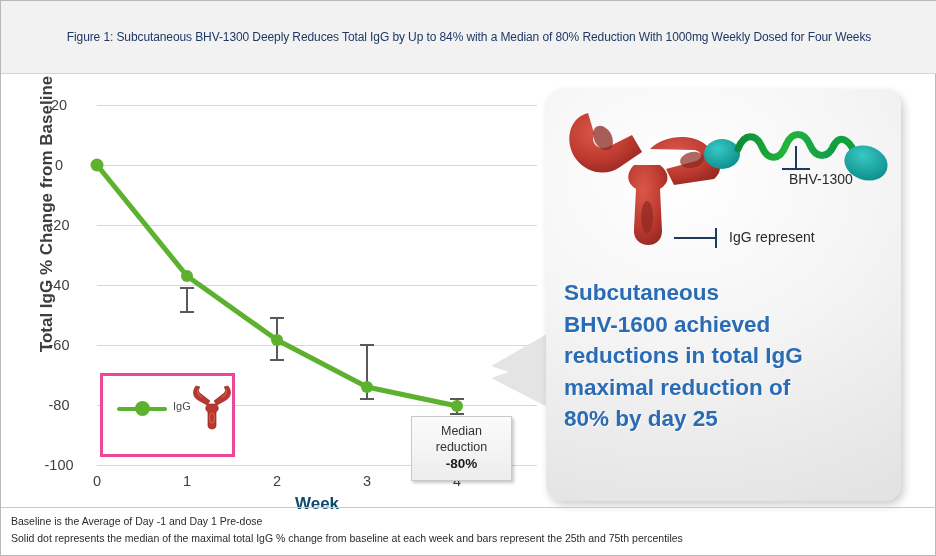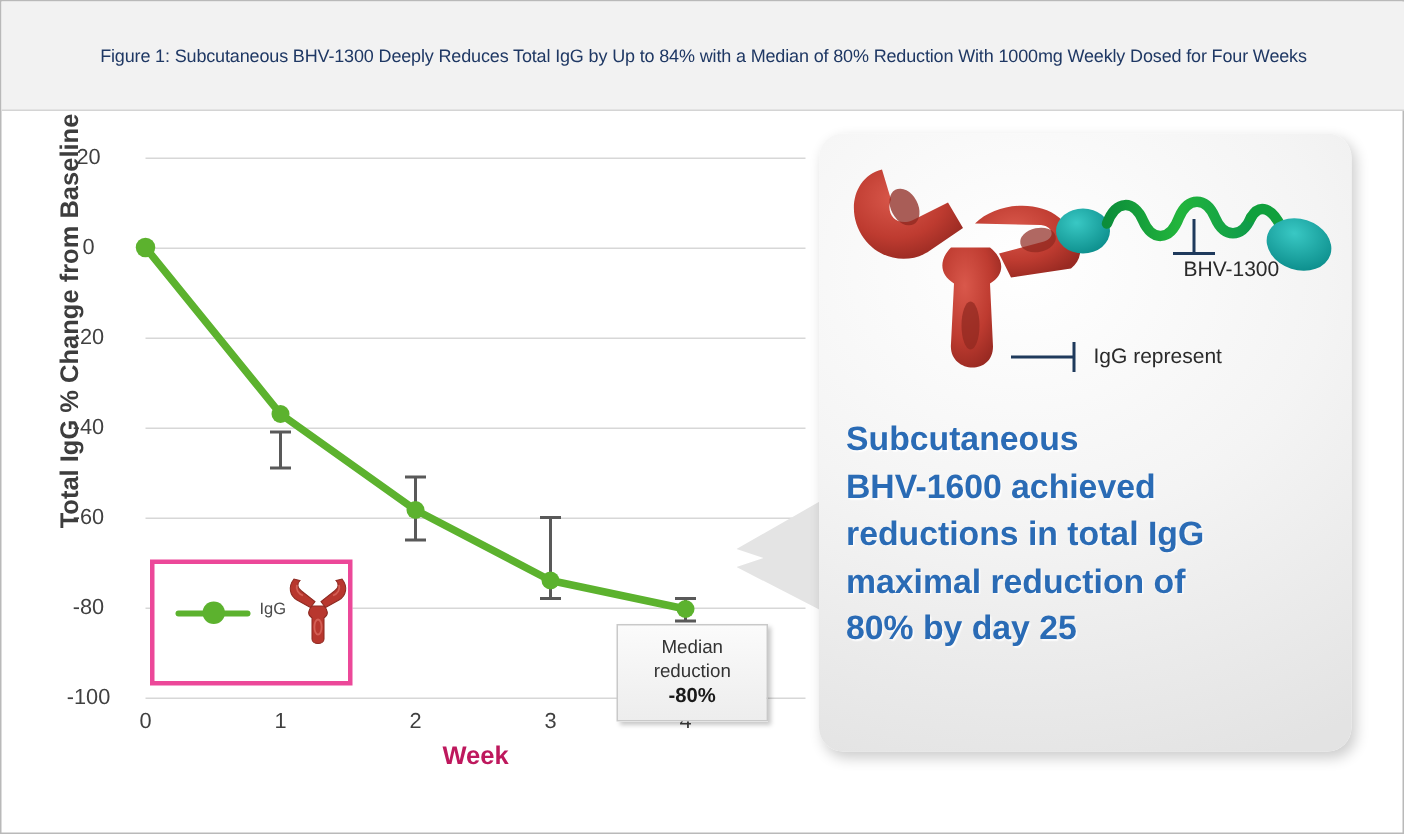--- a/index.html
+++ b/index.html
@@ -53,21 +53,21 @@
   }
   #y-axis-title{
     position:absolute;left:-104px;top:130px;
     width:300px;text-align:center;
     font-size:17px;font-weight:bold;color:#3d3d3d;
     transform:rotate(-90deg);
     transform-origin:center center;
   }
   #x-axis-title{
     position:absolute;left:96px;top:420px;width:440px;
-    text-align:center;font-size:17px;font-weight:bold;color:#be185d;
+    text-align:center;font-size:17px;font-weight:bold;color:#0c4a6e;
   }
   #series-svg{position:absolute;left:0;top:0;width:936px;height:432px;}
   
   #legend-box{
     position:absolute;left:99px;top:299px;width:135px;height:84px;
     border:3px solid #ec4899;background:#ffffff;
     box-sizing:border-box;
   }
   #legend-line{
     position:absolute;left:14px;top:31px;width:50px;height:4px;
@@ -306,14 +306,18 @@
 
     <div id="callout-text">
       <div>Subcutaneous</div>
       <div>BHV-1600 achieved</div>
       <div>reductions in total IgG</div>
       <div>maximal reduction of</div>
       <div>80% by day 25</div>
     </div>
   </div>
 
+  <div id="footnotes">
+    <div class="footnote">Baseline is the Average of Day -1 and Day 1 Pre-dose</div>
+    <div class="footnote">Solid dot represents the median of the maximal total IgG % change from baseline at each week and bars represent the 25th and 75th percentiles</div>
+  </div>
 
 </div>
 
 </body></html>

